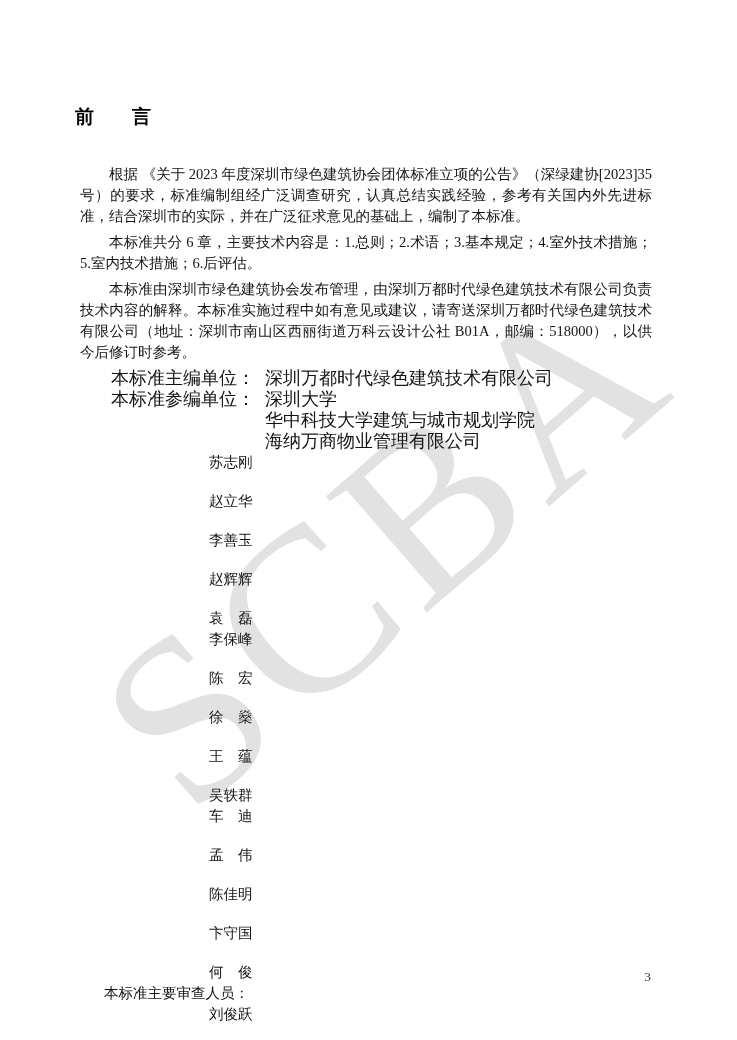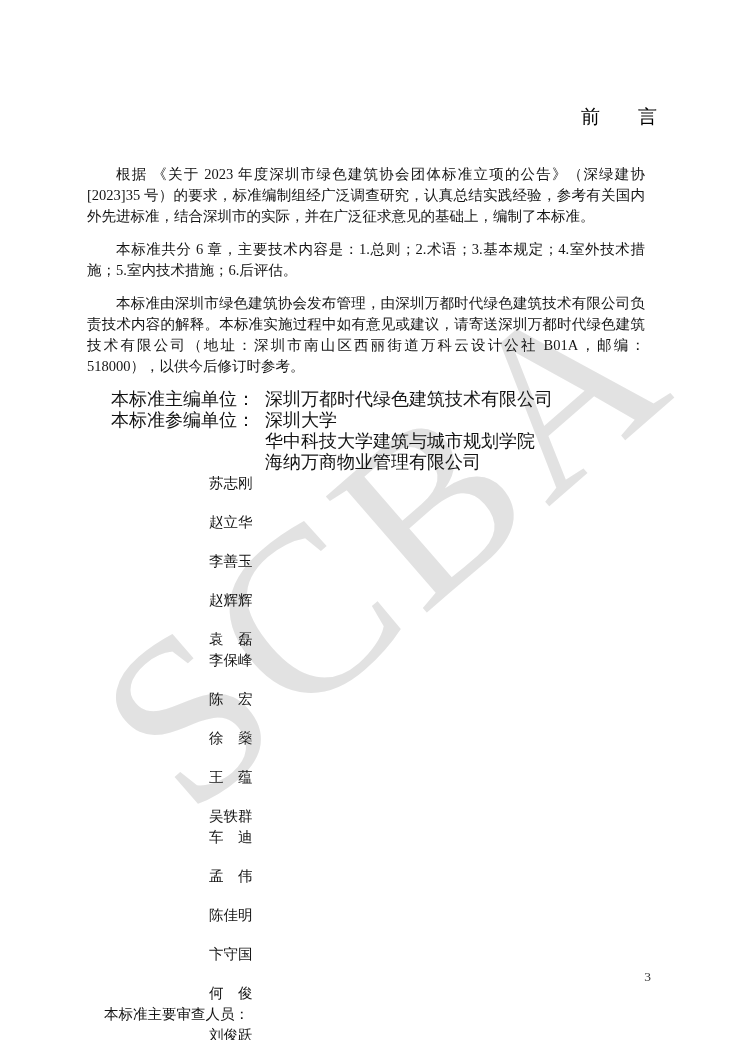--- a/index.html
+++ b/index.html
@@ -33,27 +33,27 @@
   }
   .content {
     position: absolute;
     left: 75px;
     top: 104px;
     width: 582px;
     z-index: 1;
   }
   .title {
     margin: 0 0 34px 0;
-    text-align: right;
+    text-align: left;
     font-size: 19px;
-    font-weight: 400;
+    font-weight: 700;
     color: #000000;
   }
   .body-par {
-    margin: 12px;
+    margin: 5px;
     font-size: 14.5px;
     line-height: 21px;
     text-indent: 2em;
     text-align: justify;
   }
   .unit-row {
     display: flex;
     padding-left: 2em;
     font-size: 18px;
     line-height: 21px;

